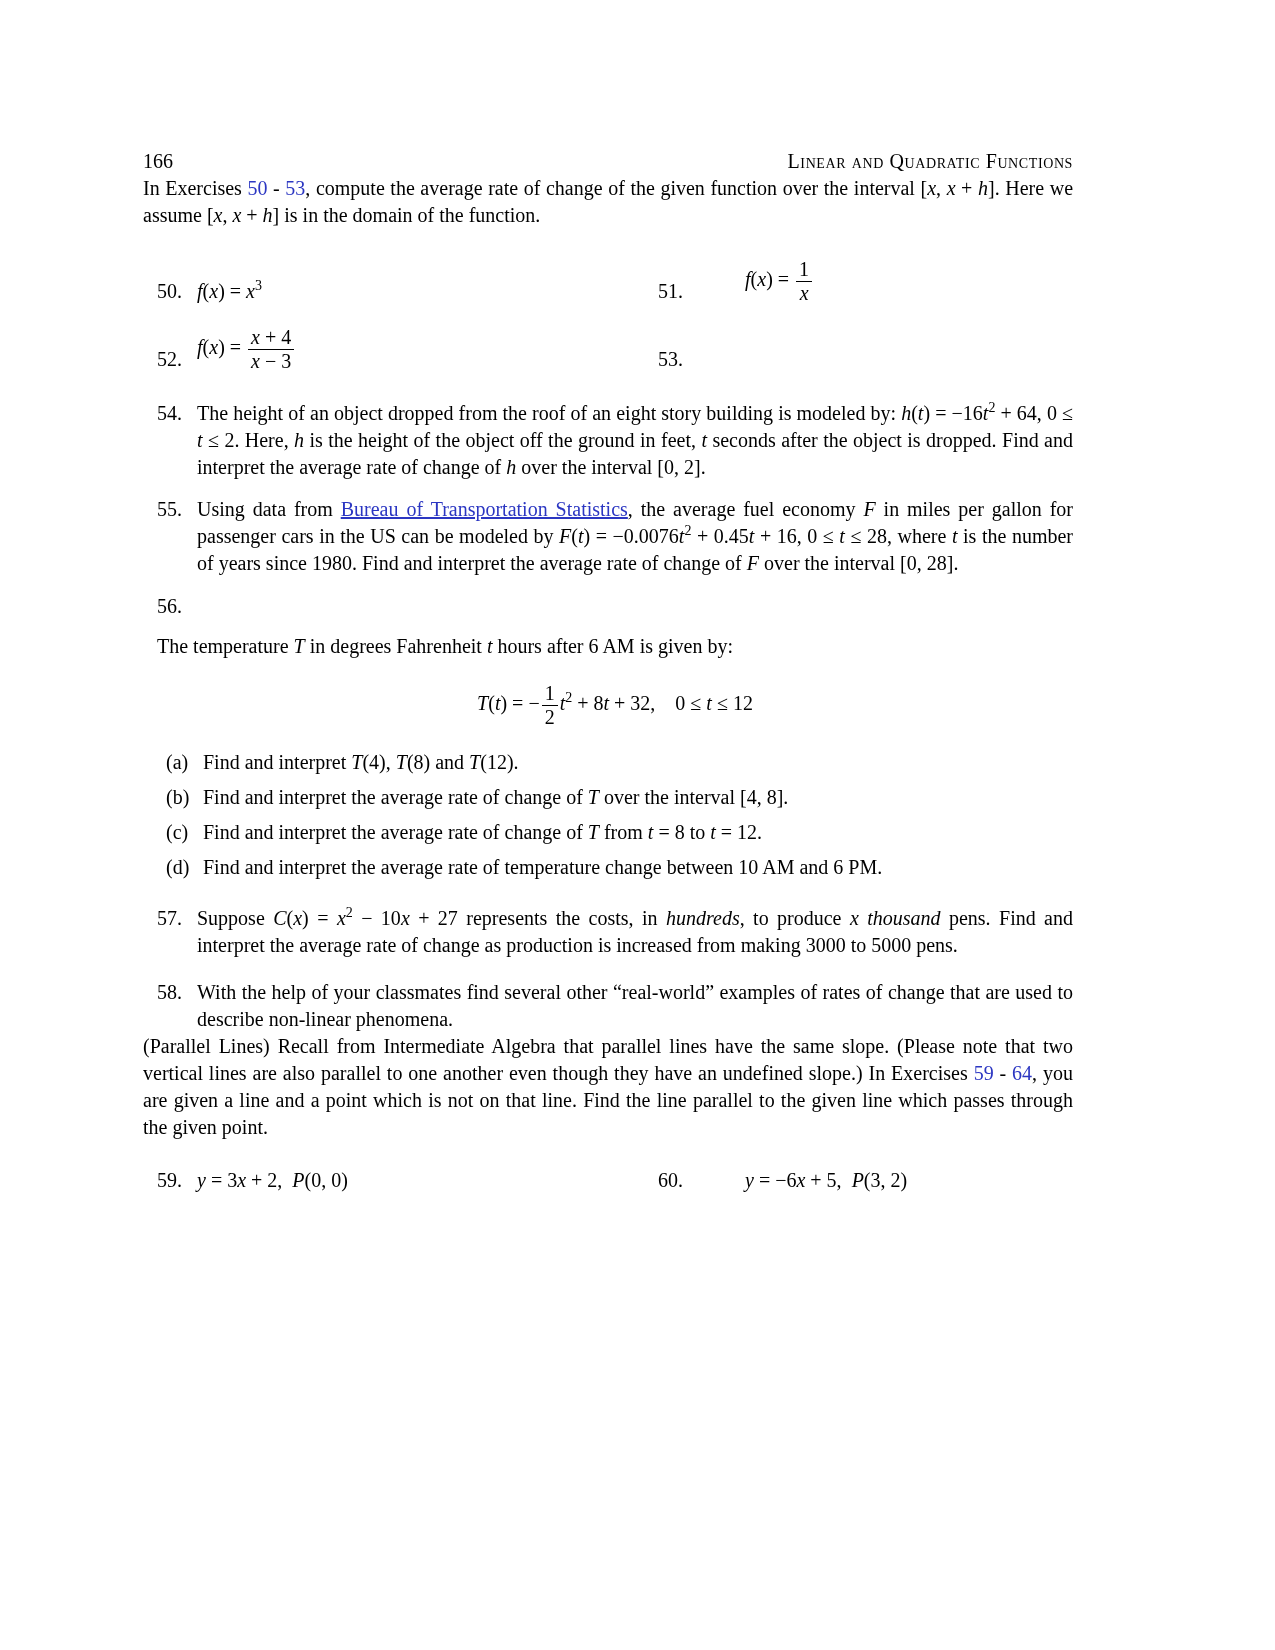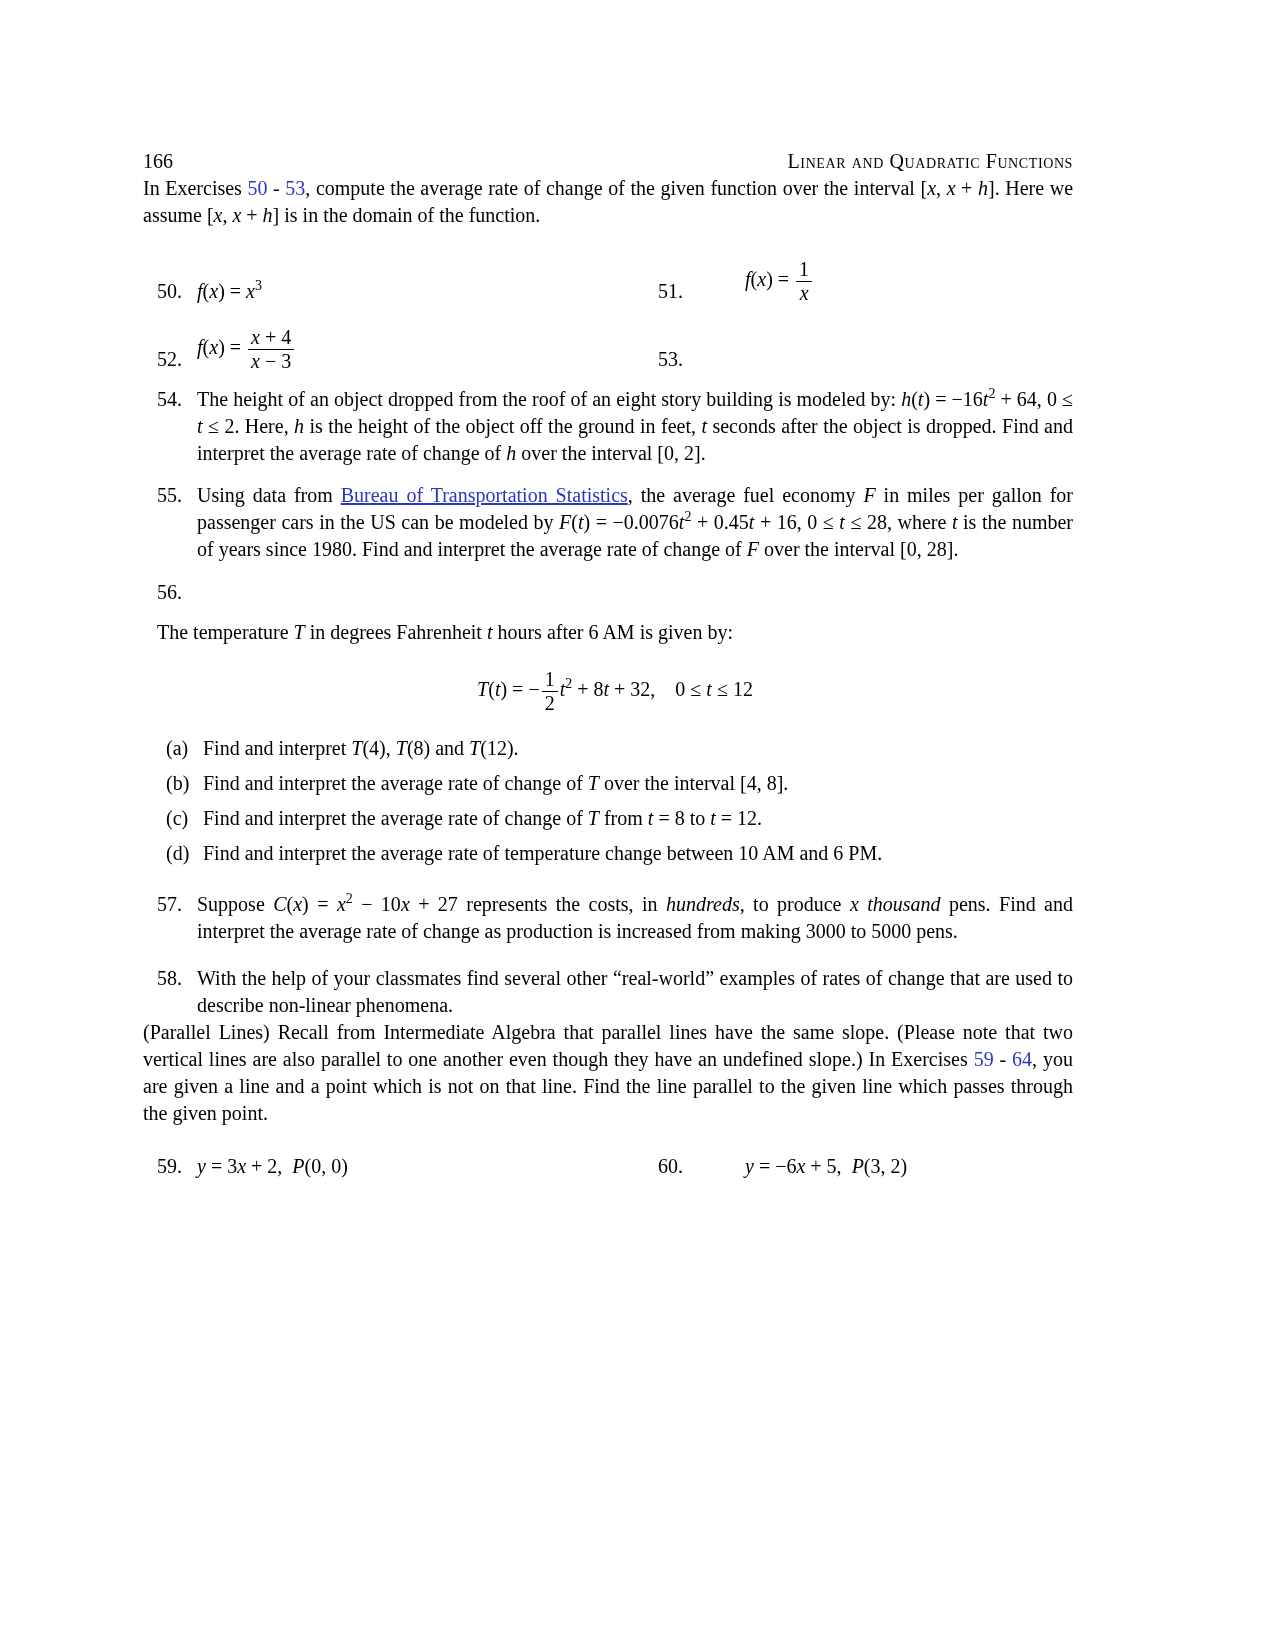--- a/index.html
+++ b/index.html
@@ -64,21 +64,21 @@
     padding-left: 14px;
     text-align: justify;
   }
   .ex-num { flex: 0 0 40px; }
   .ex-body { flex: 1; }
 
   .row-top1 { margin-top: 16px; }
   .row-top2 { margin-top: 8px; }
   .row-top1 .ex, .row-top2 .ex { align-items: flex-end; min-height: 60px; text-align: left; }
 
-  .ex54 { margin-top: 13px; }
+  .ex54 { margin-top: 27px; }
   .ex55 { margin-top: 15px; }
   .ex56 { margin-top: 16px; flex-direction: column; }
   .ex57 { margin-top: 24px; }
   .ex58 { margin-top: 20px; }
 
   .formula {
     text-align: center;
     margin: 22px 0 20px 0;
   }
   .subs { margin-top: 20px; }

